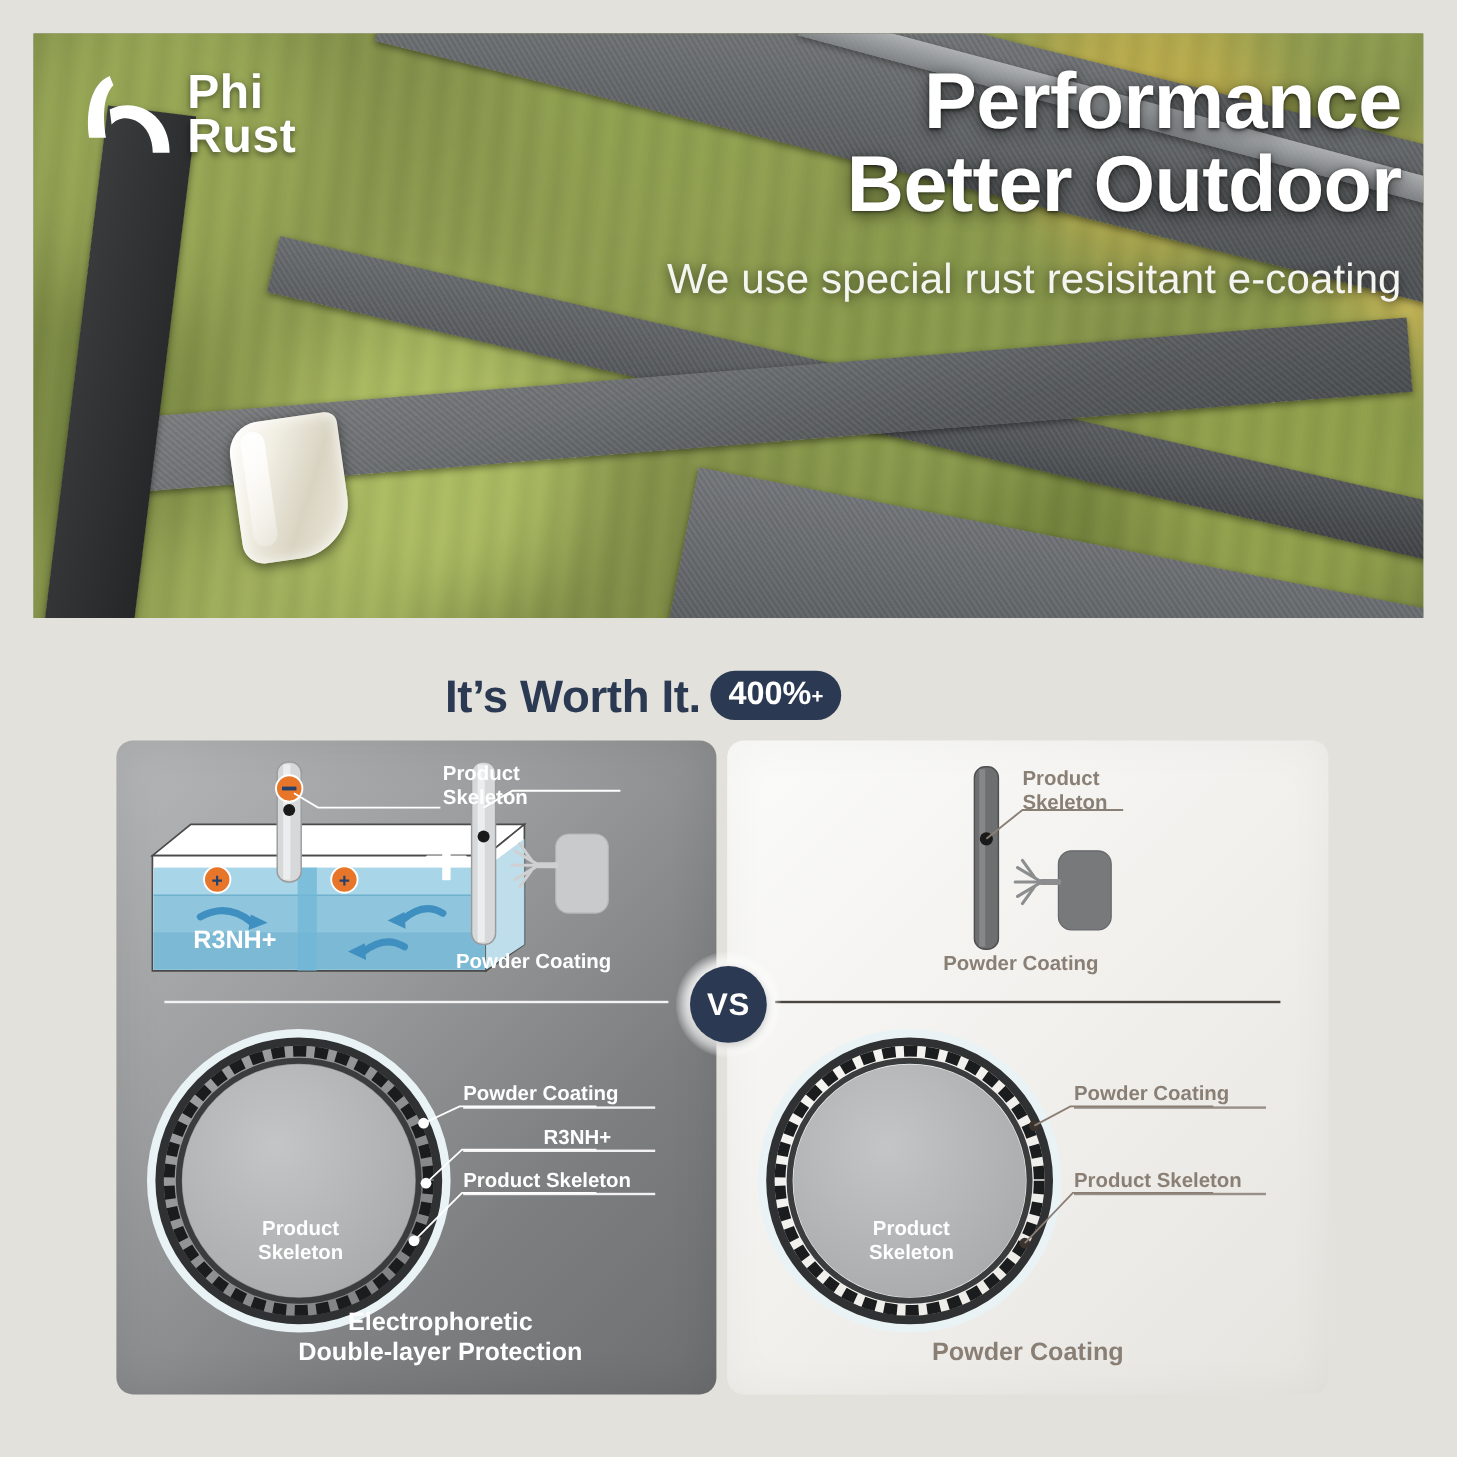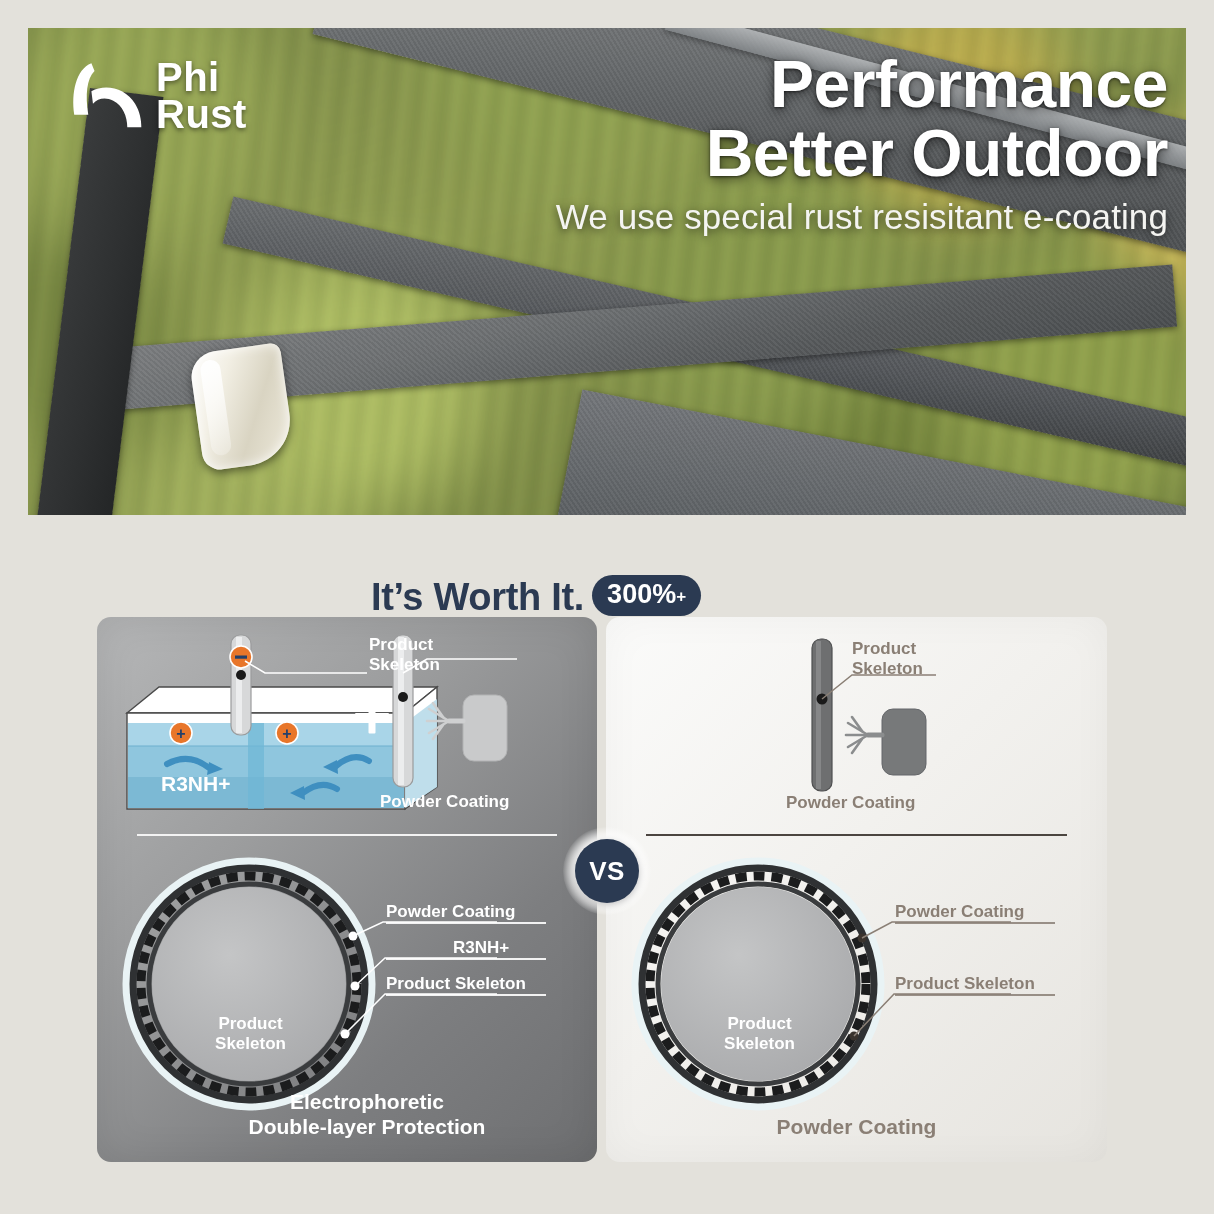--- a/index.html
+++ b/index.html
@@ -145,32 +145,32 @@
   }
   .hero-title {
     color: #ffffff;
     font-size: 66px;
     font-weight: 700;
     line-height: 1.04;
     letter-spacing: -0.5px;
     text-shadow: 0 3px 12px rgba(0,0,0,.55), 0 1px 3px rgba(0,0,0,.6);
   }
   .hero-sub {
-    margin-top: 10px;
+    margin-top: 26px;
     color: #f4f4f1;
     font-size: 35px;
     font-weight: 400;
     letter-spacing: .1px;
     text-shadow: 0 2px 9px rgba(0,0,0,.6);
   }
 
   
   .worth-row {
     position: absolute;
-    left: 0; right: 0; top: 576px;
+    left: 0; right: 0; top: 560px;
     display: flex;
     justify-content: center;
     align-items: center;
     gap: 0px;
     white-space: nowrap;
   }
   .worth-strong {
     color: #2b3a52;
     font-size: 38px;
     font-weight: 700;
@@ -248,21 +248,21 @@
     font-weight: 700;
     line-height: 1.16;
     white-space: pre-line;
   }
   .lbl-white { color: #ffffff; }
   .lbl-brown { color: #8a7f75; }
 
   
   .vs-wrap {
     position: absolute;
-    left: 563px; top: 827px;
+    left: 563px; top: 793px;
     width: 88px; height: 88px;
     z-index: 30;
   }
   .vs-halo {
     position: absolute; inset: 0;
     border-radius: 50%;
     background: radial-gradient(circle, rgba(255,255,255,.96) 52%, rgba(255,255,255,0) 72%);
   }
   .vs-badge {
     position: absolute;
@@ -340,21 +340,21 @@
         <div>Performance</div>
         <div>Better Outdoor</div>
       </div>
       <div class="hero-sub">We use special rust resisitant e-coating</div>
     </div>
   </div>
 
   <div class="worth-row">
     <span class="worth-strong">It’s Worth It.</span>
     <span class="worth-badge">
-      <span>300%</span>
+      <span>400%</span>
         <sup>+</sup>
     </span>
   </div>
 
   <div class="panel panel-left">
     <div class="panel-divider"></div>
 
     <div class="proc">
       <svg viewBox="0 0 500 217" width="500" height="217">
 

